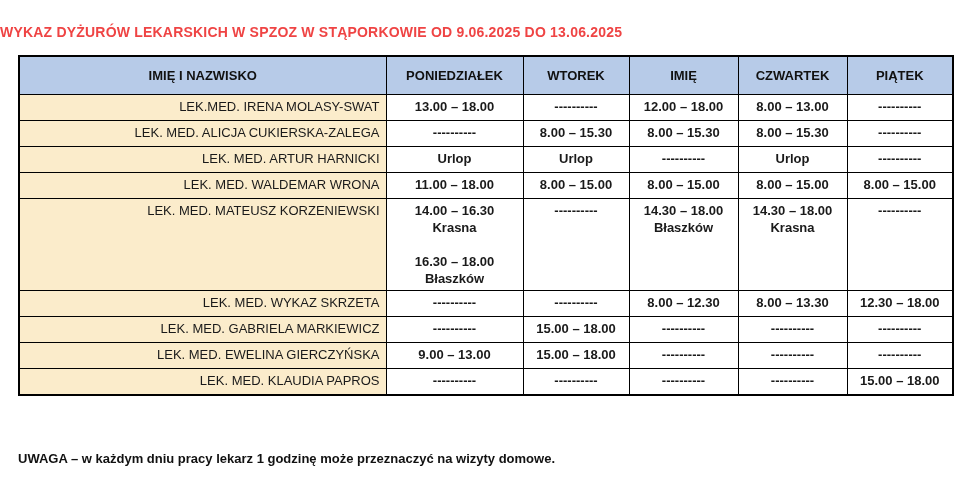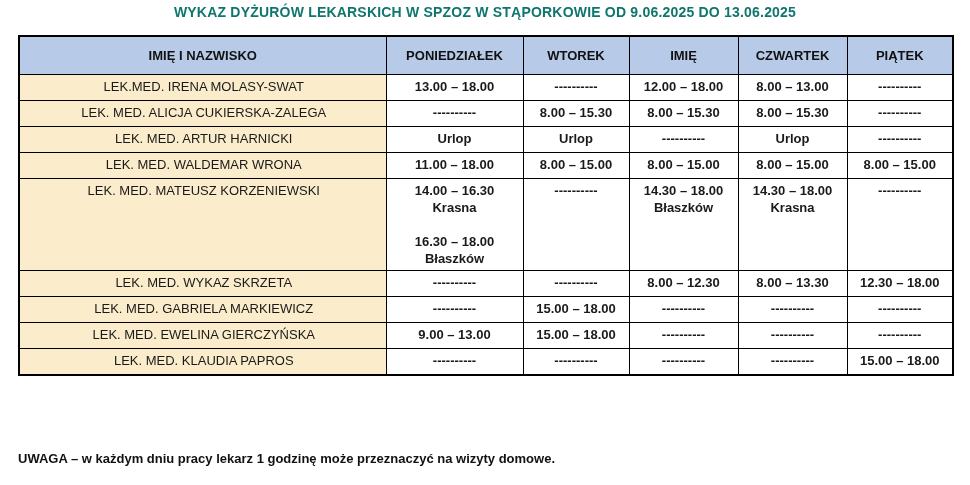--- a/index.html
+++ b/index.html
@@ -11,26 +11,26 @@
   }
   .page {
     position: relative;
     width: 970px;
     height: 485px;
     background: #ffffff;
     overflow: hidden;
   }
   .doc-title {
     margin: 0;
-    padding-top: 4px;
-    text-align: center;
+    padding-top: 24px;
+    text-align: left;
     font-size: 14px;
     font-weight: bold;
     letter-spacing: 0.2px;
-    color: #0f766e;
+    color: #ef4444;
   }
   table.schedule {
     border-collapse: collapse;
     table-layout: fixed;
     width: 934px;
     margin: 15px 0 0 18px;
     border: 2px solid #000000;
   }
   table.schedule th,
   table.schedule td {
@@ -45,21 +45,21 @@
     font-weight: bold;
     text-align: center;
     vertical-align: middle;
     padding: 2px 14px;
     color: #111111;
   }
   td.name-cell {
     background: var(--name-bg);
     font-size: 13px;
     font-weight: normal;
-    text-align: center;
+    text-align: right;
     padding: 4px 6px 3px 8px;
     white-space: nowrap;
   }
   td.day-cell {
     background: var(--cell-bg);
     font-size: 13px;
     font-weight: bold;
     text-align: center;
     padding: 4px 3px 3px 3px;
     white-space: pre-line;

